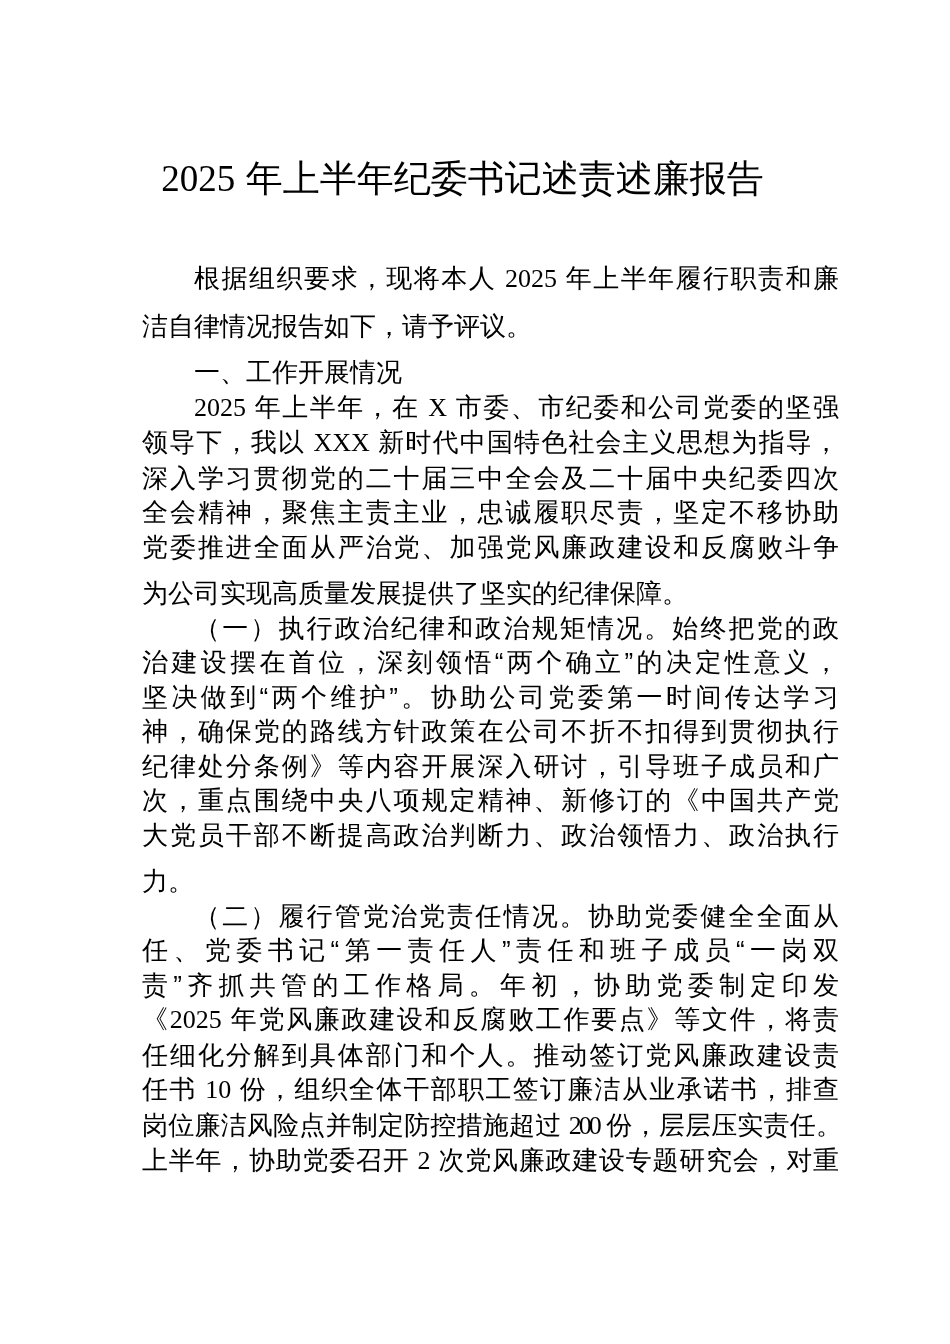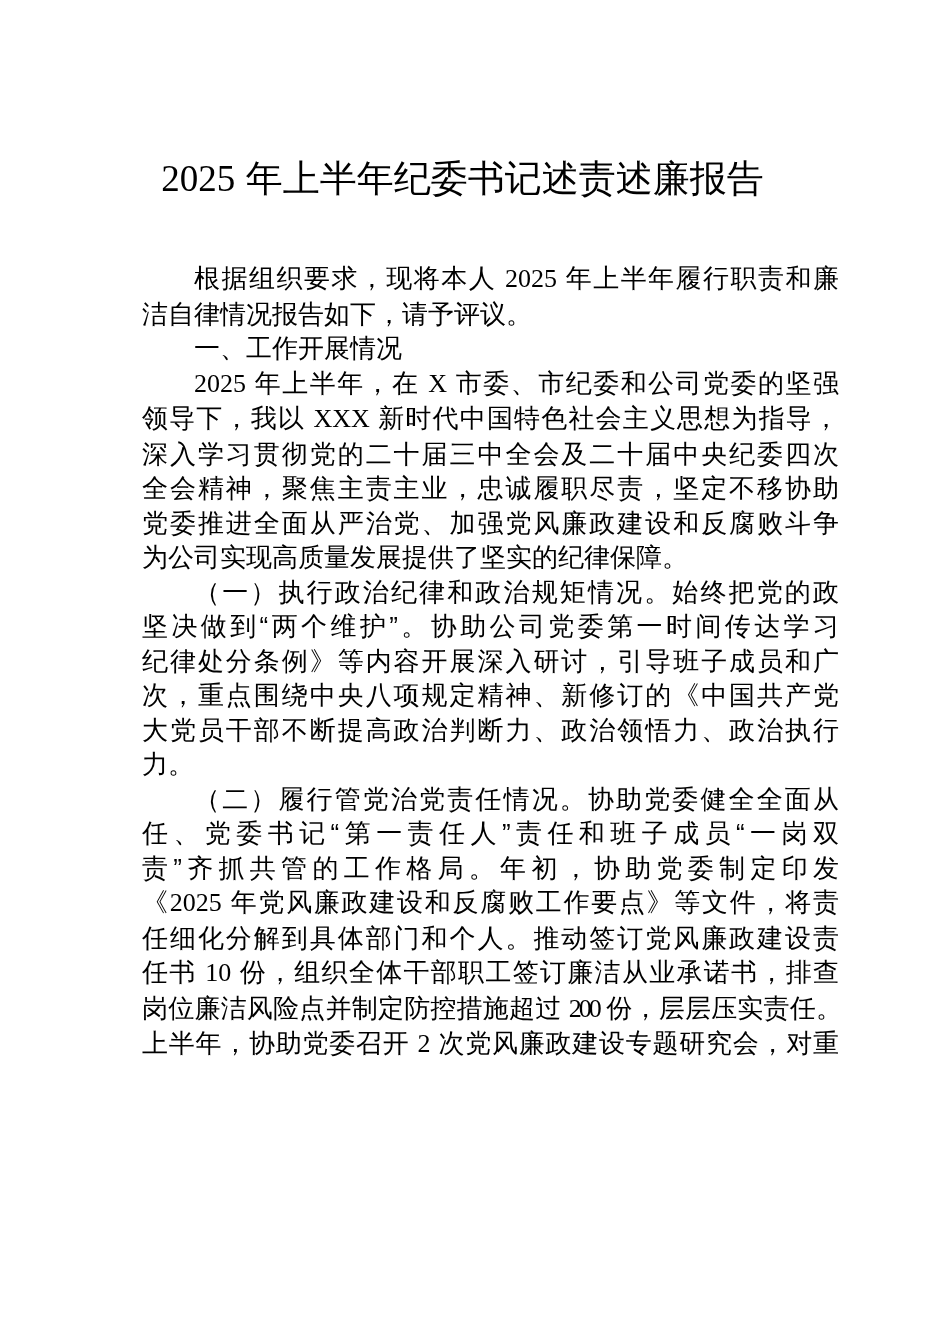--- a/index.html
+++ b/index.html
@@ -31,20 +31,21 @@
     font-size: 26px;
     line-height: 34.5px;
     text-align: justify;
     text-align-last: justify;
   }
   .line.indent {
     text-indent: 52px;
   }
   .line.end {
     text-align-last: left;
+    margin-top: 12px;
   }
   .line.tight {
     letter-spacing: -3px;
   }
   .latin {
     font-family: "Liberation Serif", "DejaVu Serif", serif;
   }
 </style>
 </head>
 <body>
@@ -55,21 +56,23 @@
       <div class="line indent">根据组织要求，现将本人 <span class="latin">2025</span> 年上半年履行职责和廉</div>
       <div class="line end">洁自律情况报告如下，请予评议。</div>
       <div class="line indent end">一、工作开展情况</div>
       <div class="line indent"><span class="latin">2025</span> 年上半年，在 <span class="latin">X</span> 市委、市纪委和公司党委的坚强</div>
       <div class="line">领导下，我以 <span class="latin">XXX</span> 新时代中国特色社会主义思想为指导，</div>
       <div class="line">深入学习贯彻党的二十届三中全会及二十届中央纪委四次</div>
       <div class="line">全会精神，聚焦主责主业，忠诚履职尽责，坚定不移协助</div>
       <div class="line">党委推进全面从严治党、加强党风廉政建设和反腐败斗争</div>
       <div class="line end">为公司实现高质量发展提供了坚实的纪律保障。</div>
       <div class="line indent">（一）执行政治纪律和政治规矩情况。始终把党的政</div>
+      <div class="line">治建设摆在首位，深刻领悟“两个确立”的决定性意义，</div>
       <div class="line">坚决做到“两个维护”。协助公司党委第一时间传达学习</div>
+      <div class="line">神，确保党的路线方针政策在公司不折不扣得到贯彻执行</div>
       <div class="line">纪律处分条例》等内容开展深入研讨，引导班子成员和广</div>
       <div class="line">次，重点围绕中央八项规定精神、新修订的《中国共产党</div>
       <div class="line">大党员干部不断提高政治判断力、政治领悟力、政治执行</div>
       <div class="line end">力。</div>
       <div class="line indent">（二）履行管党治党责任情况。协助党委健全全面从</div>
       <div class="line">任、党委书记“第一责任人”责任和班子成员“一岗双</div>
       <div class="line">责”齐抓共管的工作格局。年初，协助党委制定印发</div>
       <div class="line">《<span class="latin">2025</span> 年党风廉政建设和反腐败工作要点》等文件，将责</div>
       <div class="line">任细化分解到具体部门和个人。推动签订党风廉政建设责</div>
       <div class="line">任书 <span class="latin">10</span> 份，组织全体干部职工签订廉洁从业承诺书，排查</div>

